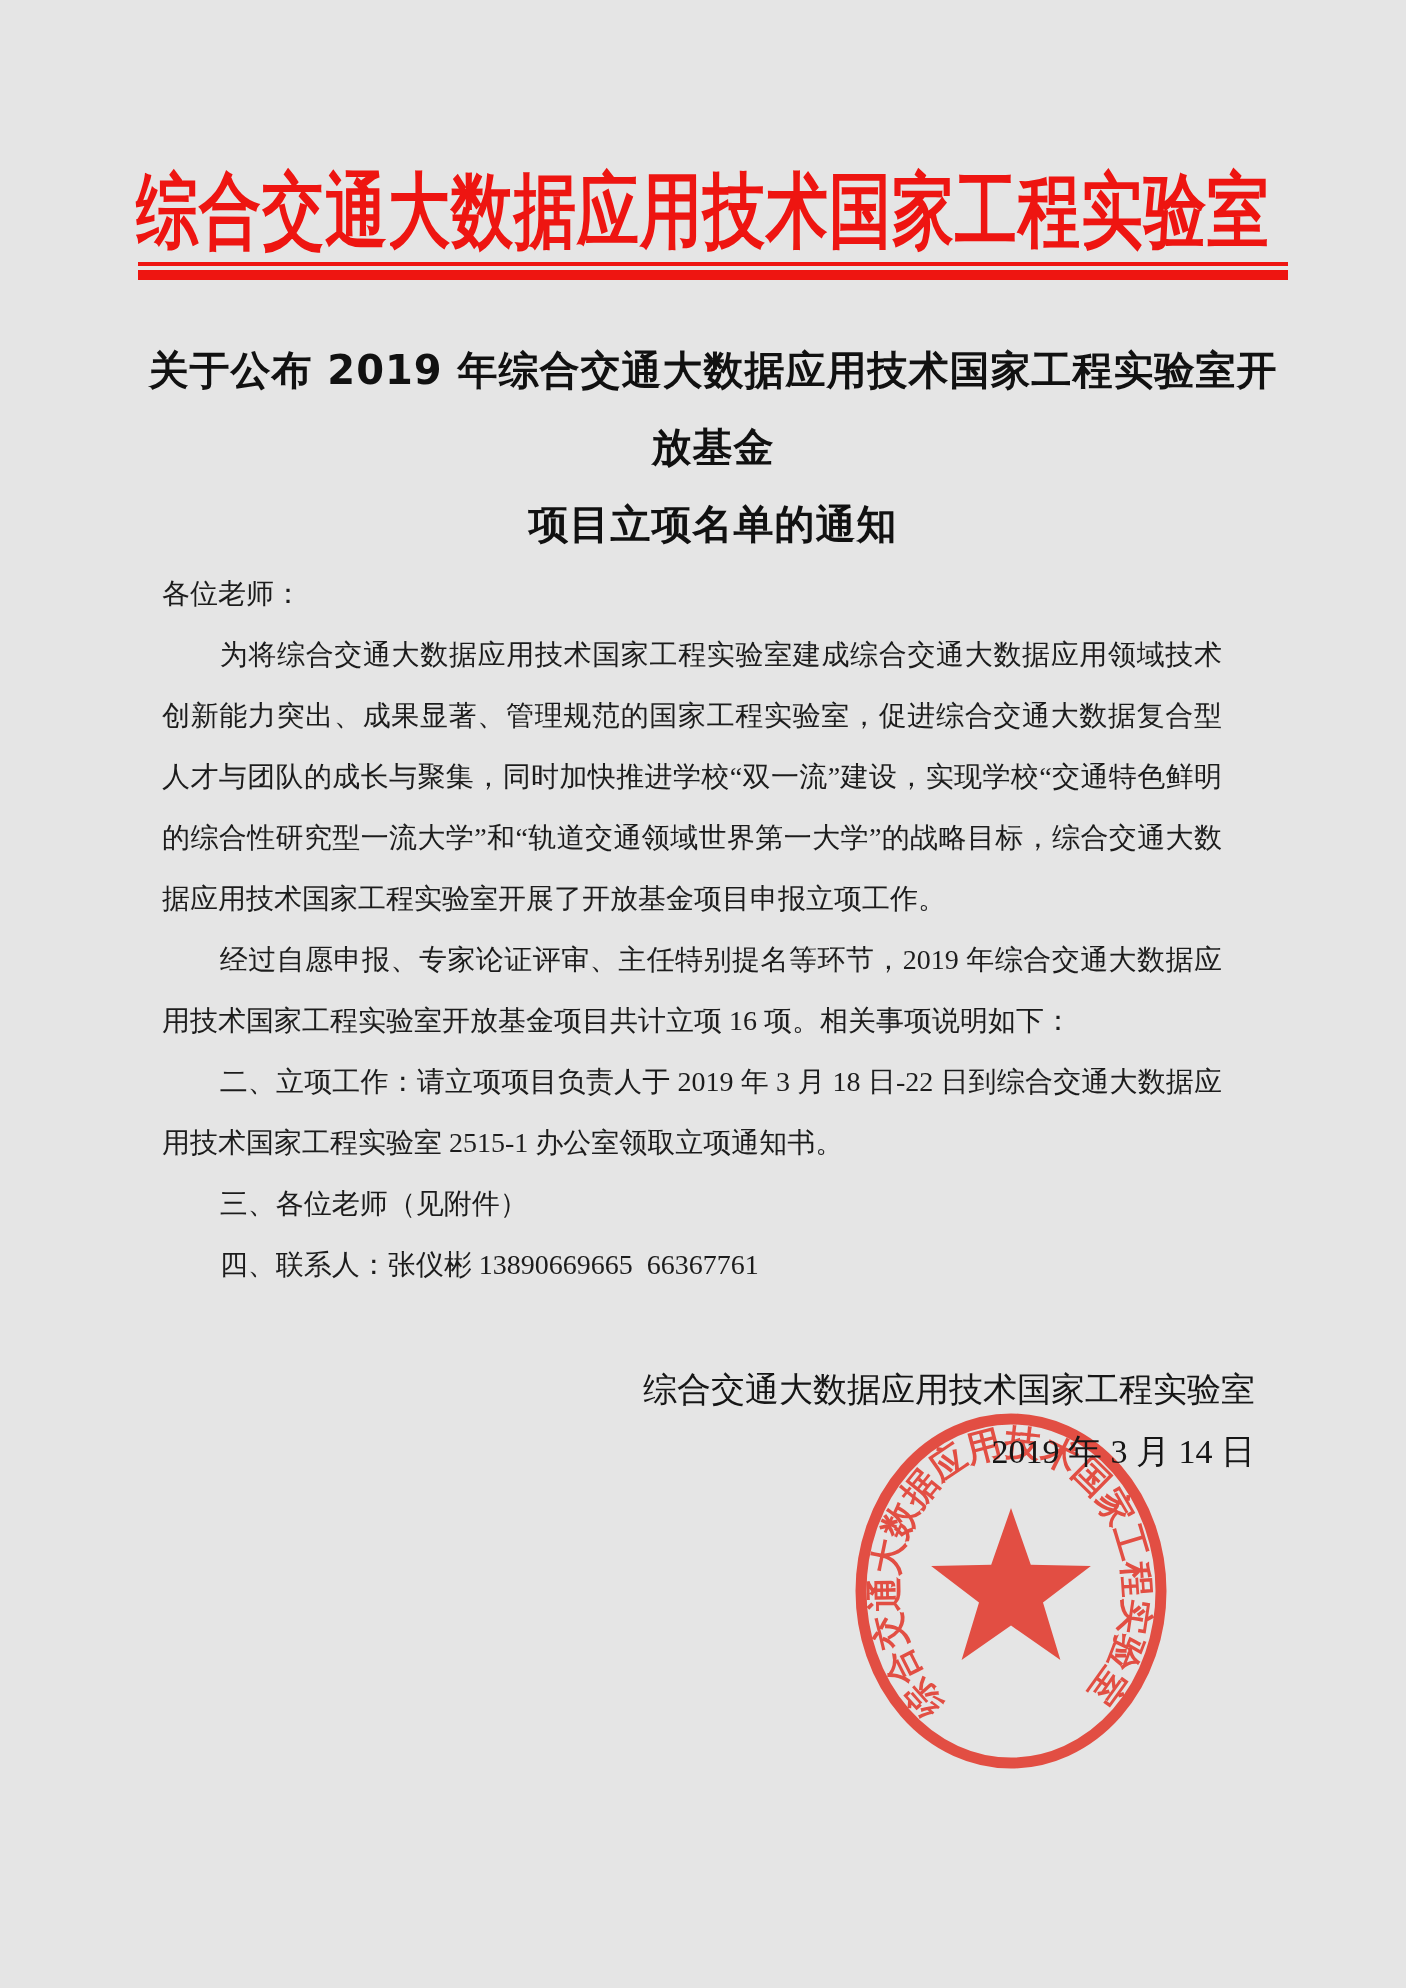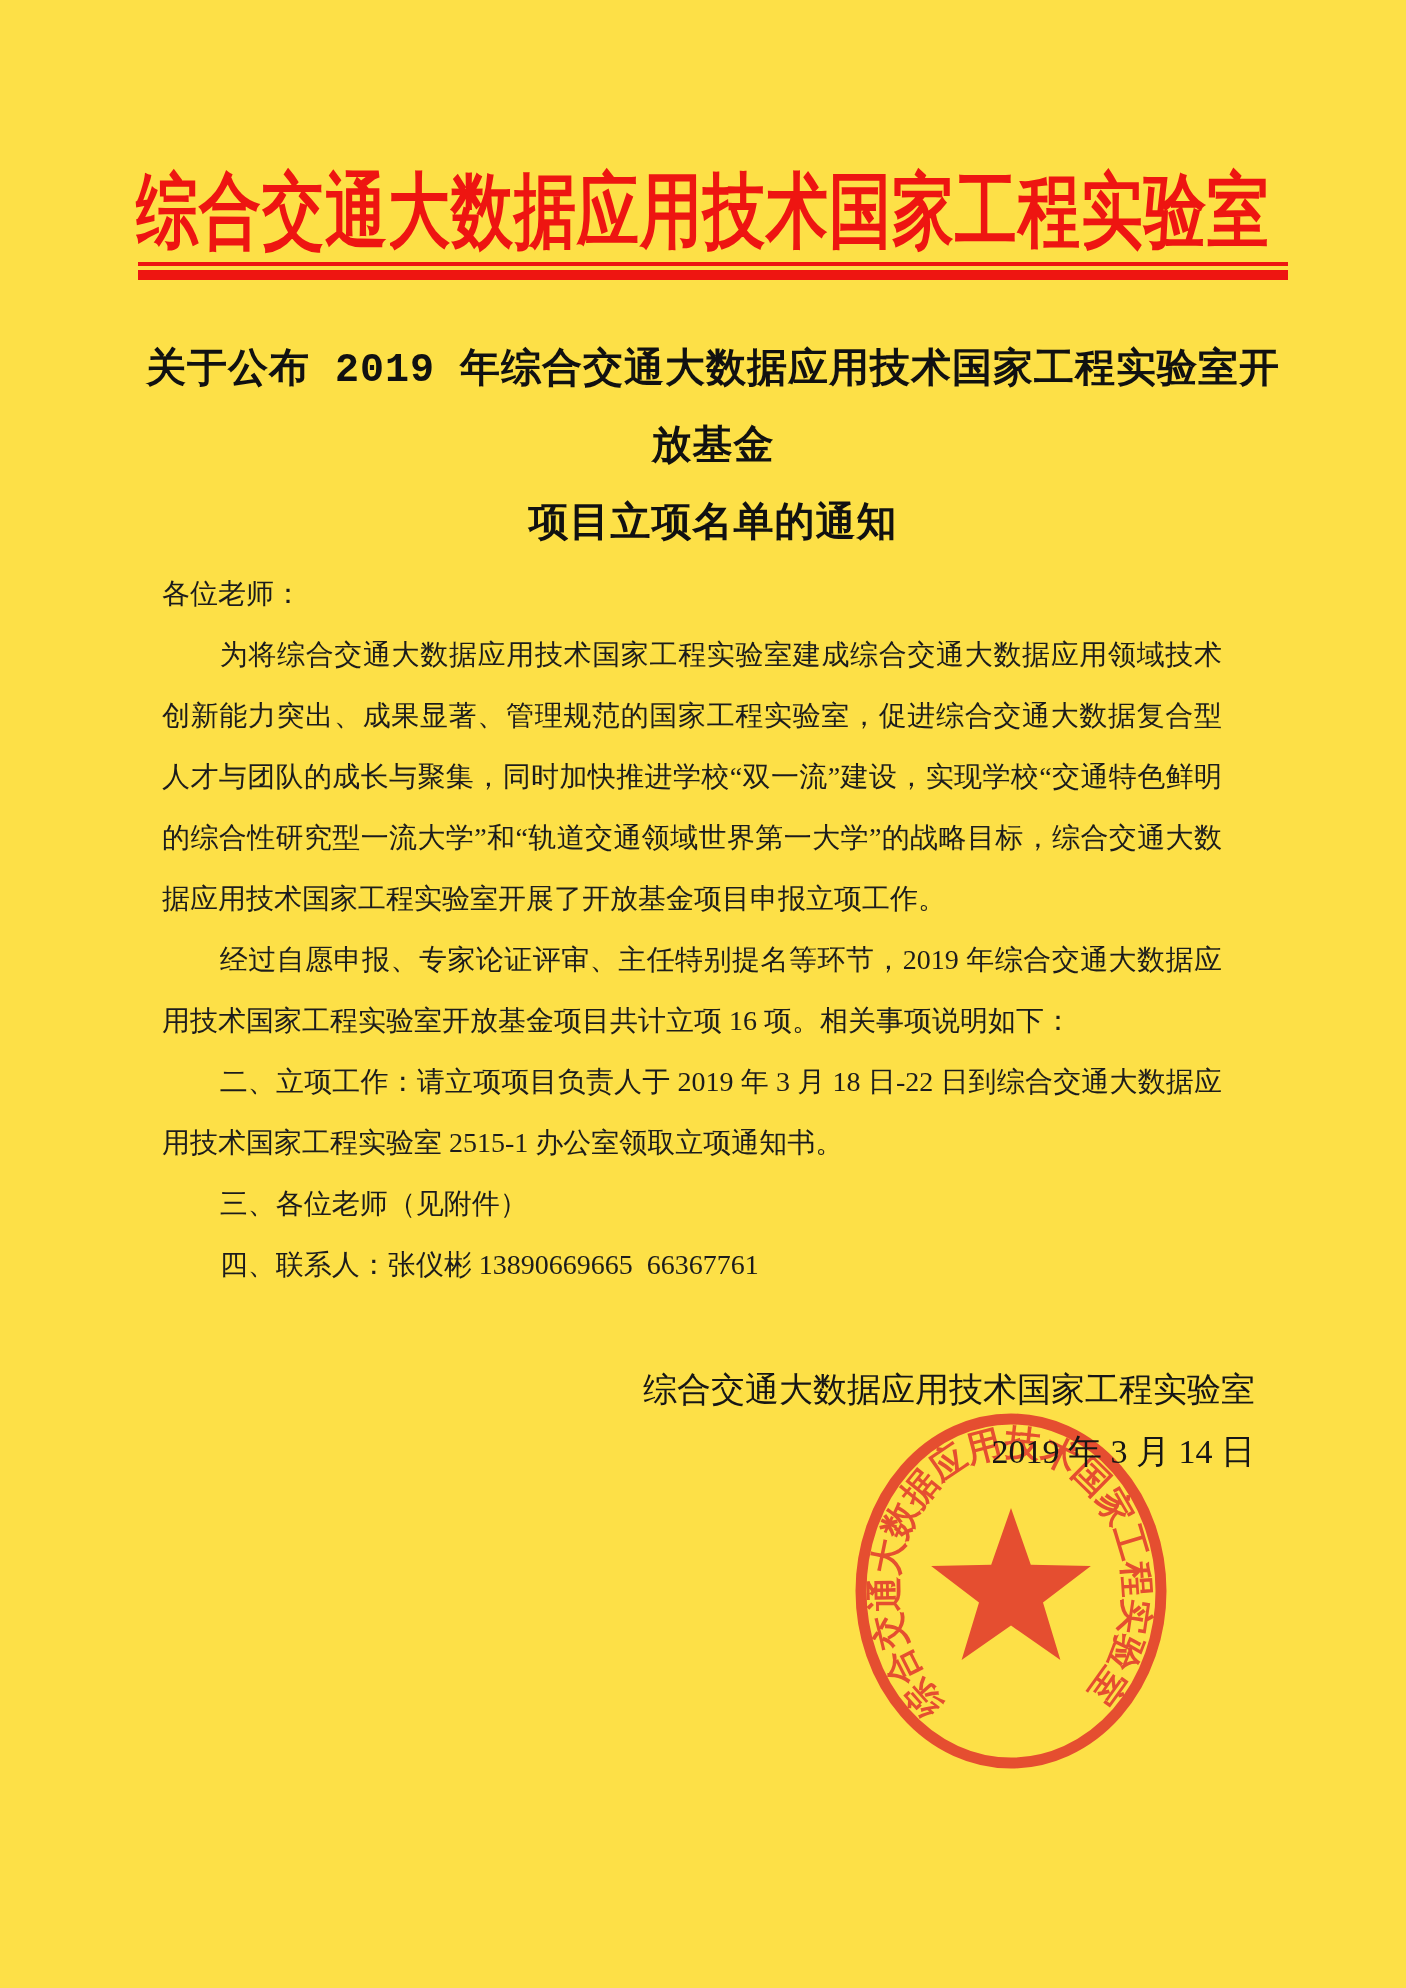--- a/index.html
+++ b/index.html
@@ -1,19 +1,19 @@
 <!DOCTYPE html>
 <html lang="zh"><head>
 <meta charset="utf-8">
 <style>
   html,body { margin:0; padding:0; background:#ffffff; }
   .page {
     position:relative;
     width:1406px; height:1988px;
-    background:#fde047;
+    background:#e5e5e5;
     overflow:hidden;
     color:#1c1c1c;
     font-family:"Liberation Serif","DejaVu Serif",serif;
   }
 
   
   .masthead-wrap {
     height:254px;
     display:flex; align-items:flex-end; justify-content:center;
   }
@@ -35,21 +35,21 @@
   
   .doc-title {
     margin:52px 118px 0 138px;
     text-align:center;
     font-family:"DejaVu Sans","Liberation Sans",sans-serif;
     font-weight:bold;
     font-size:40px; line-height:77px;
     letter-spacing:1px;
     color:#111111;
   }
-  .doc-title span { display:block;font-family:Liberation Mono, monospace; }
+  .doc-title span { display:block; }
 
   
   .body-text {
     margin:0 184px 0 162px;
     font-size:28px; line-height:61px;
     text-align:justify;
   }
   .body-text p { margin:0; white-space:pre-wrap; }
   .salutation { text-indent:0; }
   .para { text-indent:2.06em; }

